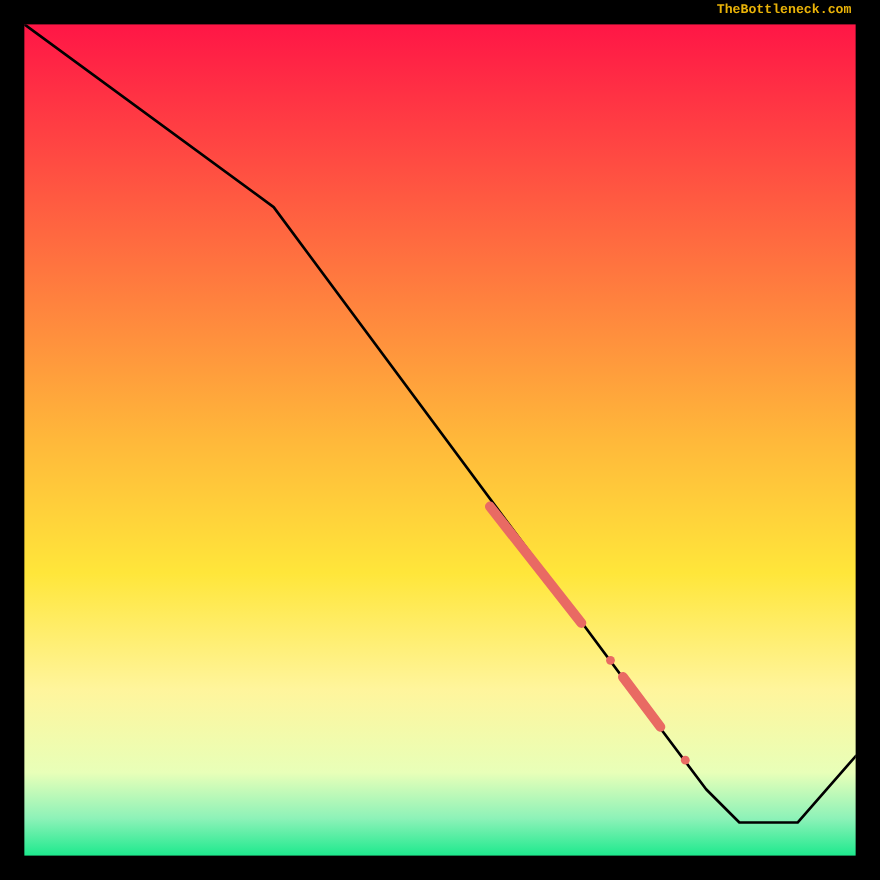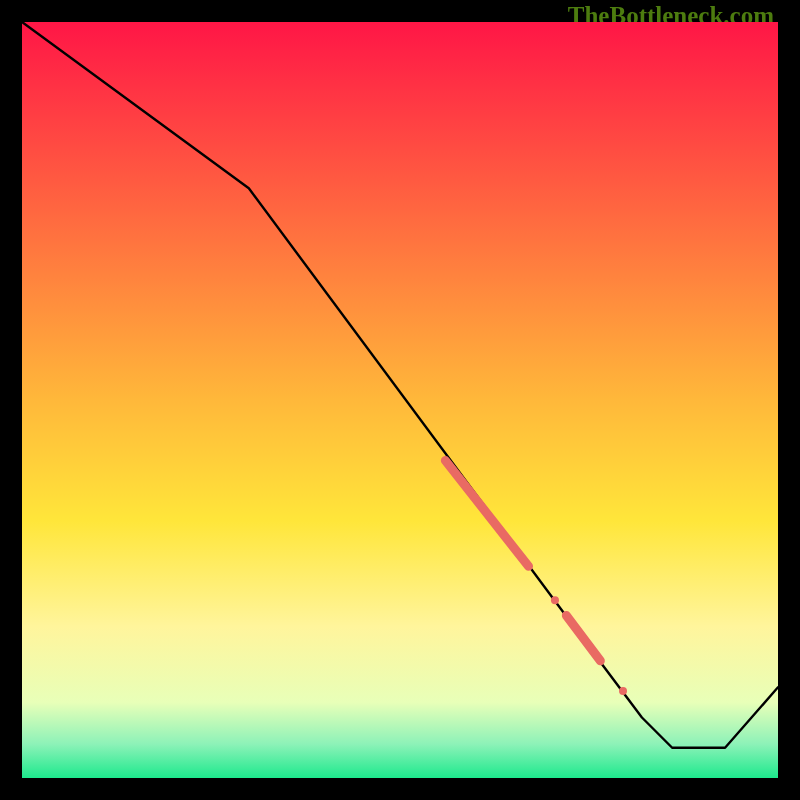--- a/index.html
+++ b/index.html
@@ -22,24 +22,24 @@
     position: absolute;
     top: 22px;
     left: 22px;
     width: 756px;
     height: 756px;
   }
   .watermark {
     position: absolute;
     top: 2px;
     right: 26px;
-    font-family: Liberation Serif, serif;
-    font-size: 25px;
+    font-family: Liberation Mono, monospace;
+    font-size: 12px;
     font-weight: 600;
-    color: #4d7c0f;
+    color: #eab308;
     letter-spacing: 0px;
   }
   svg { display: block; }
 </style>
 </head>
 <body>
 
 <div class="frame">
 
   <div class="watermark">TheBottleneck.com</div>

